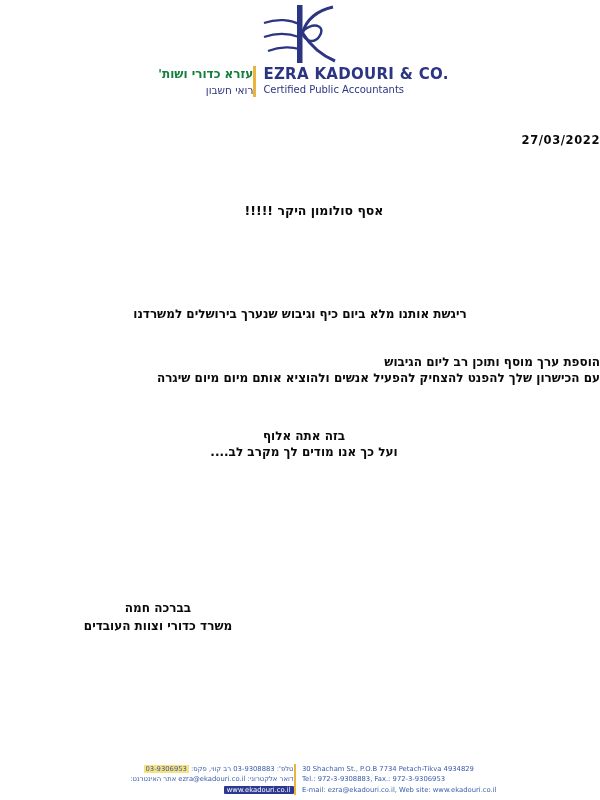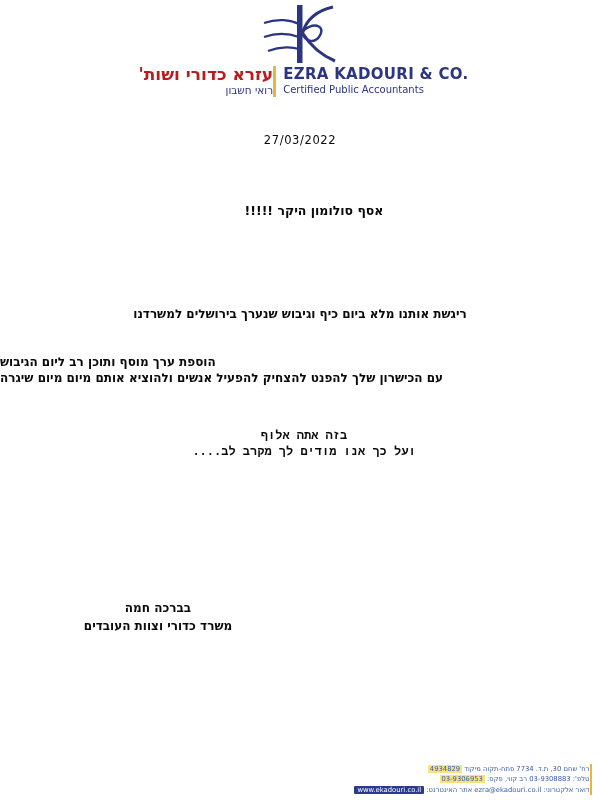--- a/index.html
+++ b/index.html
@@ -9,35 +9,35 @@
     font-family:"DejaVu Sans", sans-serif;
   }
   .page { position:absolute; inset:0; background:#ffffff; }
 
   
   .header { position:absolute; top:4px; left:0; right:0; display:flex; flex-direction:column; align-items:center; }
   .logo { display:block; }
   .brand-row { display:flex; align-items:stretch; margin-top:2px; }
   .brand-he { text-align:right; direction:rtl; padding-left:7px; }
   .brand-en { text-align:left; padding-left:7px; }
-  .brand-he .l1 { font-size:17px; font-weight:bold; color:#b91c1c; line-height:17px; }
+  .brand-he .l1 { font-size:12px; font-weight:bold; color:#15803d; line-height:17px; }
   .brand-he .l2 { font-size:10.5px; color:#2b3581; line-height:14px; }
   .brand-en .l1 { font-size:15px; font-weight:bold; color:#2b3581; line-height:17px; letter-spacing:0.3px; }
   .brand-en .l2 { font-size:10px; color:#2b3581; line-height:14px; }
   .brand-divider { width:3px; background:#e9b53c; }
 
   
-  .date { position:absolute; top:133px; left:0; right:0; text-align:center;
-          font-weight:normal; font-size:11.5px; color:#0a0a0a; letter-spacing:0.6px; }
+  .date { position:absolute; top:133px; left:0; right:0; text-align:right;
+          font-weight:bold; font-size:11.5px; color:#0a0a0a; letter-spacing:0.6px; }
   .heb { direction:rtl; font-weight:bold; color:#0a0a0a; }
   .salutation { position:absolute; top:203px; left:0; right:0; text-align:center;
                 transform:translateX(14px); font-size:12.5px; }
   .para1 { position:absolute; top:307px; left:0; right:0; text-align:center; font-size:12px; }
-  .para2 { position:absolute; top:355px; left:0; right:0; text-align:left; font-size:12px; line-height:15.5px; }
-  .para3 { position:absolute; top:429px; left:8px; right:0; text-align:center; font-size:12px; line-height:15.5px;font-family:Liberation Mono, monospace; }
+  .para2 { position:absolute; top:355px; left:0; right:0; text-align:right; font-size:12px; line-height:15.5px; }
+  .para3 { position:absolute; top:429px; left:8px; right:0; text-align:center; font-size:12px; line-height:15.5px; }
   .signature { position:absolute; top:600px; left:58px; width:200px; text-align:center;
                font-size:12px; line-height:17.5px; }
 
   
   .footer { position:absolute; bottom:5px; left:98px; right:8px; display:flex; align-items:stretch; }
   .footer-he { flex:1; direction:rtl; text-align:right; padding-left:6px;
                font-size:6.8px; line-height:10.5px; color:#3a5dab; }
   .footer-divider { width:2.5px; background:#e9b53c; }
   .footer-en { width:290px; text-align:left; padding-left:6px;
                font-size:6.8px; line-height:10.5px; color:#3a5dab; }
@@ -93,28 +93,29 @@
   </div>
 
   <div class="heb signature">
     <div>בברכה חמה</div>
     <div>משרד כדורי וצוות העובדים</div>
   </div>
 
   <div class="footer">
     <div class="footer-he">
       <div>
-        <span>רח' שחם 30, ת.ד. 7734 פתח-תקוה מיקוד</span>
-        <span class="hl">4934829</span>
-      </div>
-      <div>
         <span>טלפ': 03-9308883 רב קווי, פקס:</span>
         <span class="hl">03-9306953</span>
       </div>
       <div>
         <span>דואר אלקטרוני: ezra@ekadouri.co.il אתר האינטרנט:</span>
         <span class="badge">www.ekadouri.co.il</span>
       </div>
     </div>
     <div class="footer-divider"></div>
+    <div class="footer-en">
+      <div>30 Shacham St., P.O.B 7734 Petach-Tikva 4934829</div>
+      <div>Tel.: 972-3-9308883, Fax.: 972-3-9306953</div>
+      <div>E-mail: ezra@ekadouri.co.il, Web site: www.ekadouri.co.il</div>
+    </div>
   </div>
 
 </div>
 
 </body></html>

